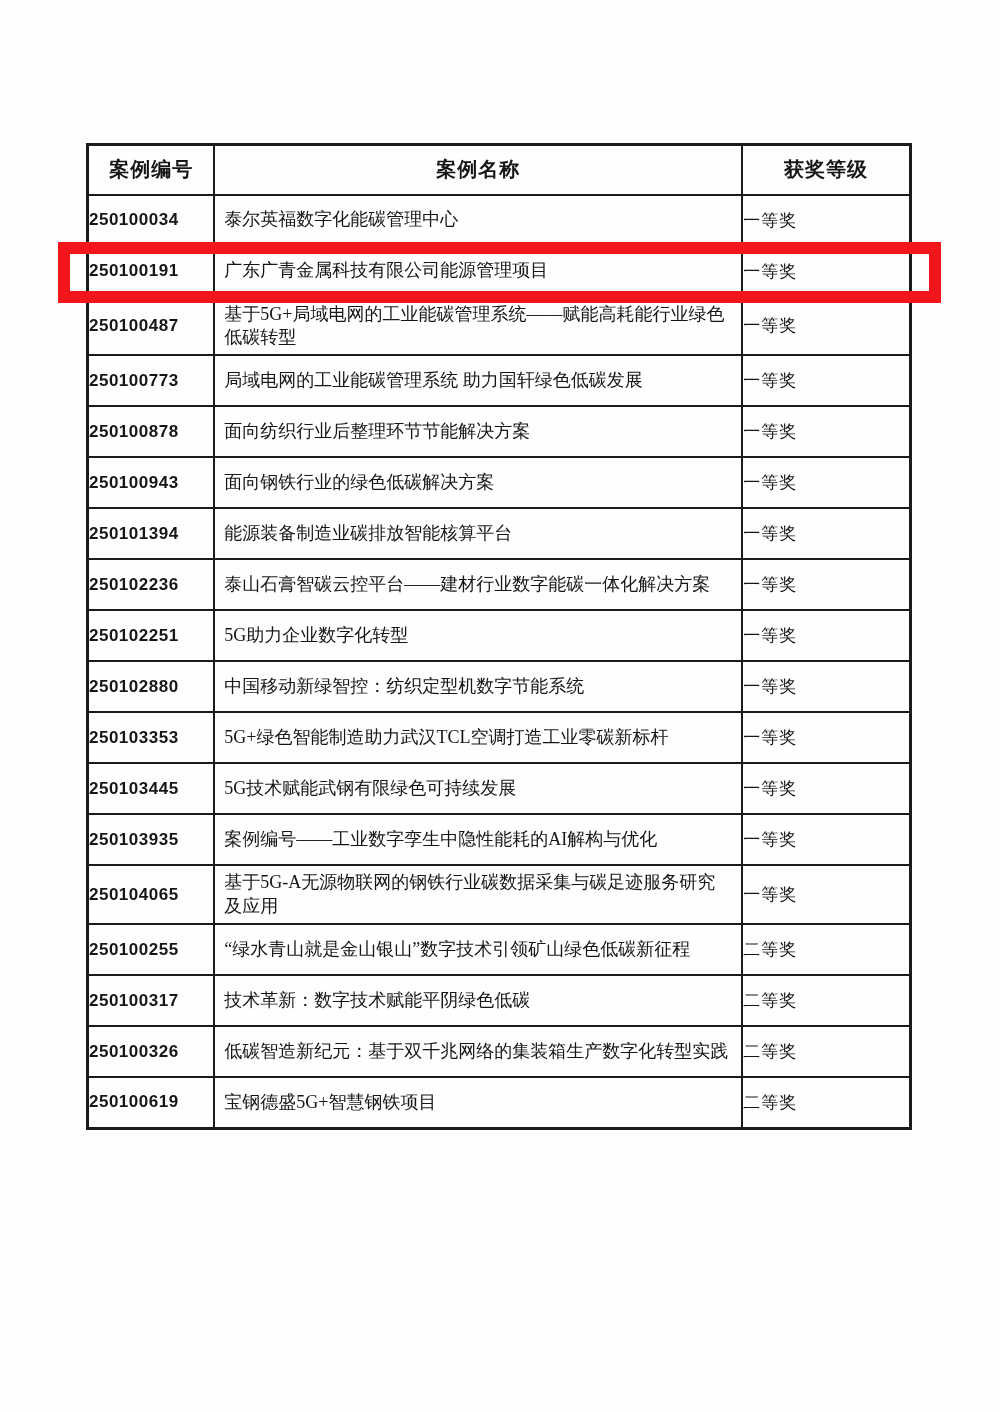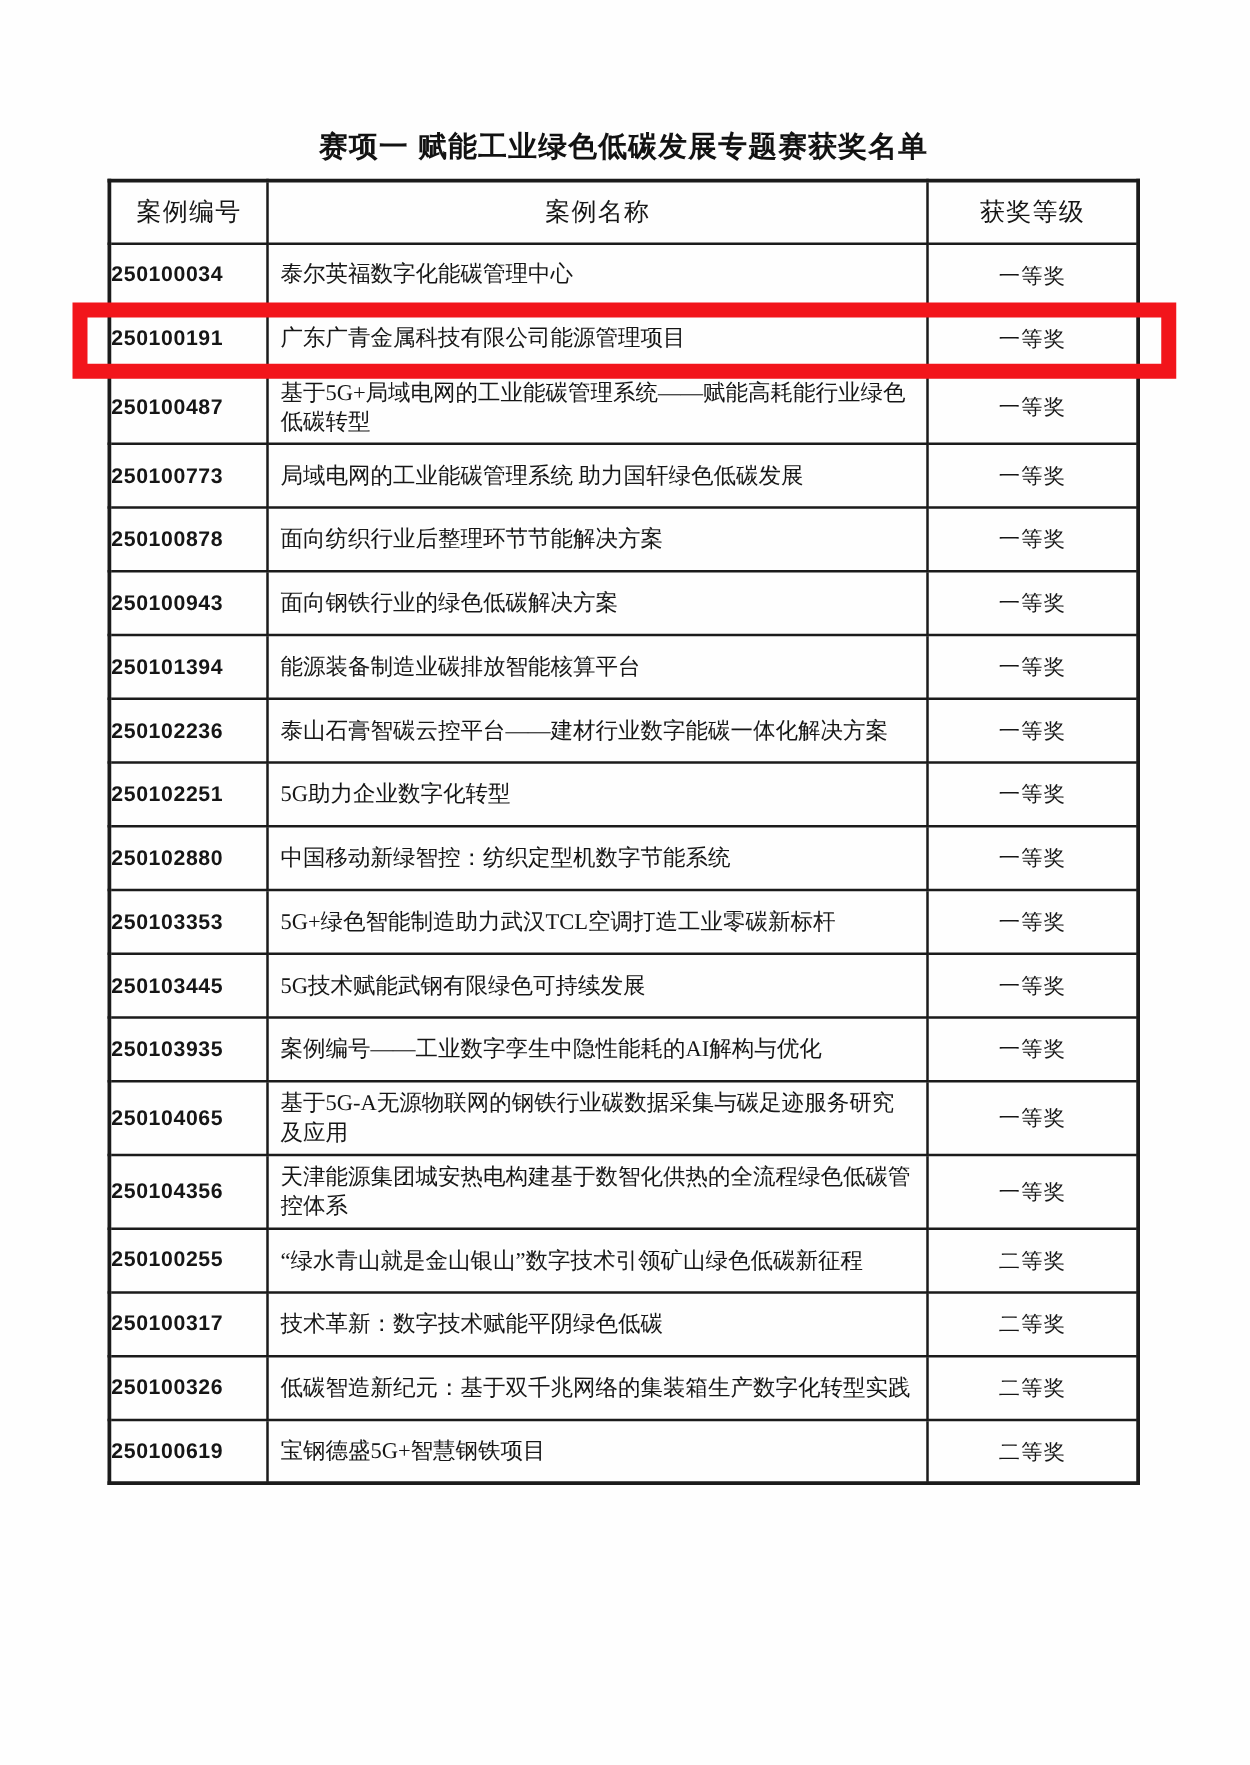--- a/index.html
+++ b/index.html
@@ -35,21 +35,21 @@
     background:#fefefe;
   }
   th, td {
     border:2px solid #1b1b1b;
     vertical-align:middle;
     color:#161616;
   }
   th {
     height:50px;
     font-family:"Liberation Sans", sans-serif;
-    font-weight:400;
+    font-weight:700;
     font-size:20px;
     text-align:center;
     letter-spacing:1px;
   }
   col.c-num   { width:127px; }
   col.c-name  { width:530px; }
   col.c-award { width:169px; }
   td.cell-num {
     height:51px;
     font-family:"Liberation Sans", sans-serif;
@@ -57,39 +57,38 @@
     font-size:17px;
     letter-spacing:0.5px;
   }
   td.cell-name {
     padding:5px 9px;
     font-size:18px;
     line-height:1.3;
     text-align:left;
   }
   td.cell-award {
-    text-align:center;
+    text-align:left;
     font-size:17px;
     letter-spacing:1px;
   }
   .highlight-box {
     position:absolute;
     border-style:solid;
     border-width:12px;
     background:transparent;
     pointer-events:none;
     z-index:5;
   }
 </style>
 </head>
 <body>
 
 <div class="page">
 
-  <div class="doc-title">赛项一 赋能工业绿色低碳发展专题赛获奖名单</div>
 
   <table class="awards">
     <colgroup>
       <col class="c-num">
       <col class="c-name">
       <col class="c-award">
     </colgroup>
     <thead>
       <tr>
         <th>案例编号</th>
@@ -162,25 +161,20 @@
           <td class="cell-num">250103935</td>
           <td class="cell-name">案例编号——工业数字孪生中隐性能耗的AI解构与优化</td>
           <td class="cell-award">一等奖</td>
         </tr>
         <tr>
           <td class="cell-num">250104065</td>
           <td class="cell-name">基于5G-A无源物联网的钢铁行业碳数据采集与碳足迹服务研究及应用</td>
           <td class="cell-award">一等奖</td>
         </tr>
         <tr>
-          <td class="cell-num">250104356</td>
-          <td class="cell-name">天津能源集团城安热电构建基于数智化供热的全流程绿色低碳管控体系</td>
-          <td class="cell-award">一等奖</td>
-        </tr>
-        <tr>
           <td class="cell-num">250100255</td>
           <td class="cell-name">“绿水青山就是金山银山”数字技术引领矿山绿色低碳新征程</td>
           <td class="cell-award">二等奖</td>
         </tr>
         <tr>
           <td class="cell-num">250100317</td>
           <td class="cell-name">技术革新：数字技术赋能平阴绿色低碳</td>
           <td class="cell-award">二等奖</td>
         </tr>
         <tr>

